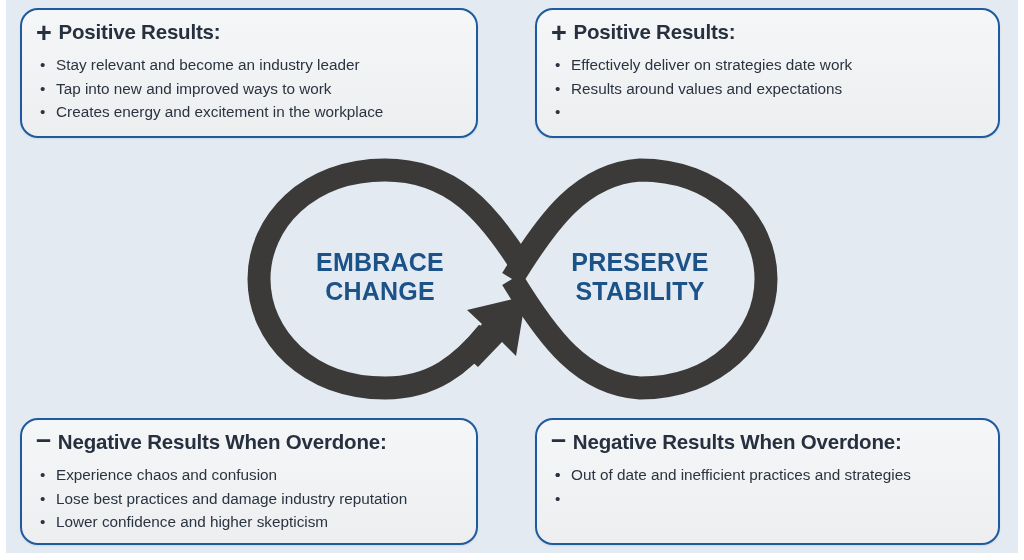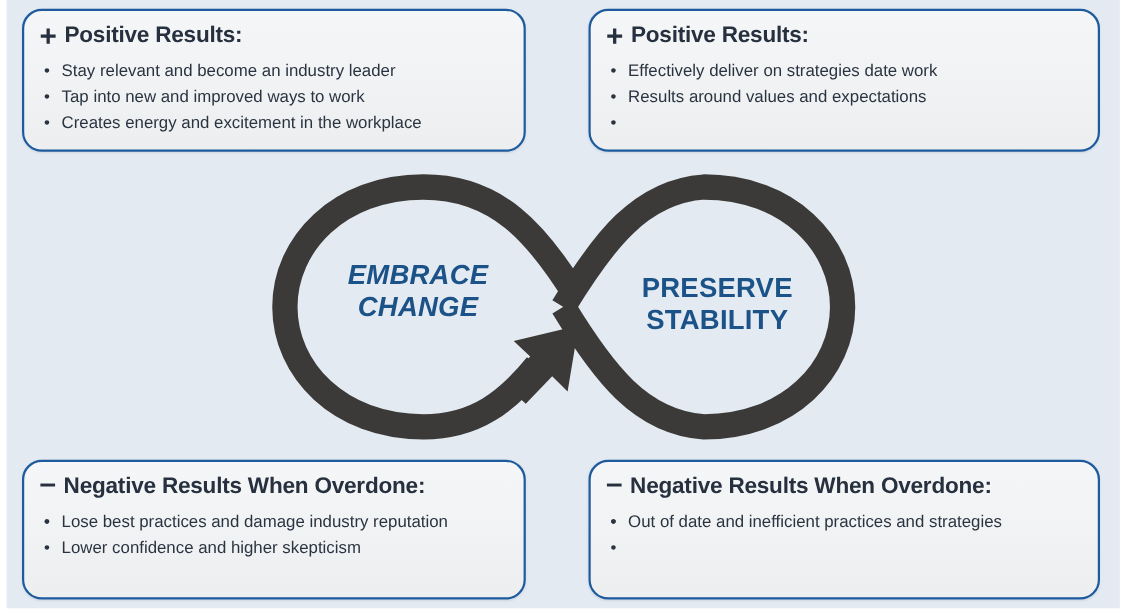--- a/index.html
+++ b/index.html
@@ -101,22 +101,22 @@
   .loop-label {
     position: absolute;
     color: #1b5288;
     font-weight: bold;
     font-size: 25px;
     line-height: 1.16;
     letter-spacing: 0.2px;
     text-align: center;
     white-space: pre-line;
   }
-  #label-left  { left: 280px; top: 236px; width: 200px; font-style: italic; }
-  #label-right { left: 552px; top: 248px; width: 200px; }
+  #label-left  { left: 280px; top: 248px; width: 200px; }
+  #label-right { left: 540px; top: 248px; width: 200px; }
 </style>
 </head>
 <body>
 
 <div id="canvas">
   <div id="field"></div>
 
   <div class="result-box box-tl">
     <div class="box-heading">
       <span class="sign sign-plus">+</span>
@@ -164,21 +164,21 @@
 CHANGE</div>
   <div class="loop-label" id="label-right">PRESERVE
 STABILITY</div>
 
   <div class="result-box box-bl">
     <div class="box-heading">
       <span class="sign sign-minus">–</span>
       <span>Negative Results When Overdone:</span>
     </div>
     <ul class="bullets">
-      <li><span class="dot">•</span></li>
+      <li><span class="dot">•</span><span>Experience chaos and confusion</span></li>
       <li><span class="dot">•</span><span>Lose best practices and damage industry reputation</span></li>
       <li><span class="dot">•</span><span>Lower confidence and higher skepticism</span></li>
     </ul>
   </div>
 
   <div class="result-box box-br">
     <div class="box-heading">
       <span class="sign sign-minus">–</span>
       <span>Negative Results When Overdone:</span>
     </div>

